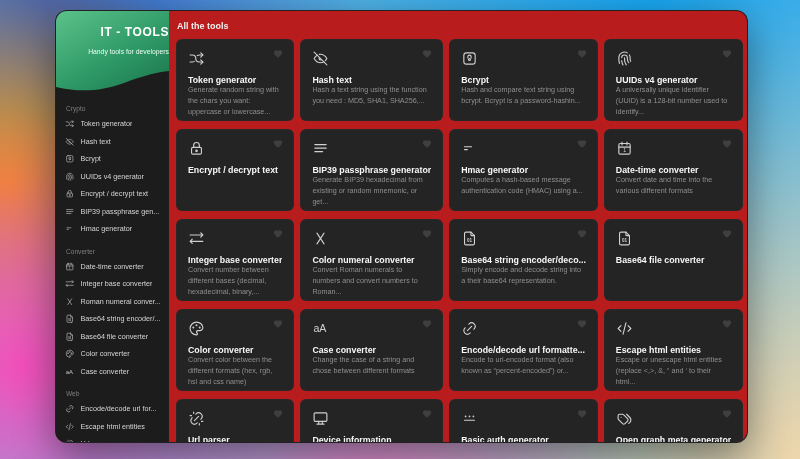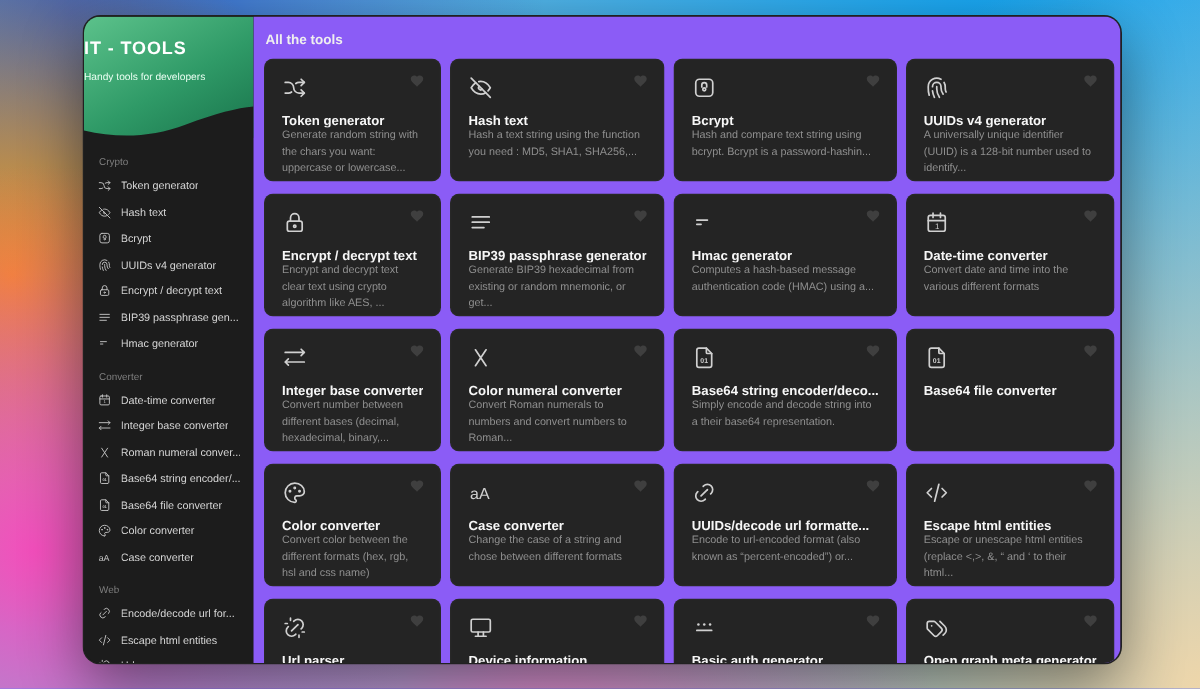--- a/index.html
+++ b/index.html
@@ -19,32 +19,32 @@
     position:absolute; left:55px; top:10px; width:693px; height:433px;
     background:#161616; border-radius:12px; overflow:hidden; display:flex;
     box-shadow:0 14px 40px rgba(0,0,0,.45);
     border:1px solid rgba(255,255,255,.05);
   }
   
   .sidebar{ width:113px; flex-shrink:0; background:#1c1c1c; overflow:hidden; }
   .side-header{
     position:relative; height:80px;
     background:linear-gradient(150deg,#5cc28b 0%,#2f9a67 55%,#19744c 100%);
-    text-align:left; color:#fff;
+    text-align:right; color:#fff;
   }
   .side-header .app-title{ padding-top:14px; font-size:12px; font-weight:bold; letter-spacing:.6px; }
   .side-header .app-subtitle{ margin-top:9px; font-size:6.8px; color:#eafff2; }
   .wave{ position:absolute; bottom:-1px; left:0; width:100%; height:22px; display:block; }
   .side-nav{ padding:4px 9px 0 9px; }
   .section-label{ font-size:6.6px; color:#7e7e7e; margin:10px 0 3px 1px; }
   .side-item{ display:flex; align-items:center; gap:6px; height:17.5px; color:#d6d6d6; cursor:pointer; border-radius:4px; }
   .side-item svg{ width:9.5px; height:9.5px; flex-shrink:0; color:#c2c2c2; }
   .side-label{ font-size:7.2px; white-space:nowrap; overflow:hidden; }
   
-  .main{ flex:1; background:#8b5cf6; padding:6px 18px 0 7px; overflow:hidden; }
+  .main{ flex:1; background:#b91c1c; padding:6px 18px 0 7px; overflow:hidden; }
   .main-title{ font-size:9px; font-weight:bold; color:#efefef; margin:4px 0 8px 1px; }
   .grid{ display:grid; grid-template-columns:repeat(4,1fr); grid-auto-rows:82px; gap:8px 6px; }
   .card{
     position:relative; background:#242424; border-radius:6px; padding:10px 11px;
     cursor:pointer; border:1px solid rgba(255,255,255,.02);
   }
   .card .tool-icon{ width:17px; height:17px; color:#d0d0d0; display:block; }
   .card .fav{ position:absolute; top:9px; right:10px; width:10px; height:10px; color:#3f3f3f; }
   .card-title{
     margin-top:8px; font-size:8.8px; font-weight:bold; color:#f7f7f7;
@@ -261,21 +261,20 @@
         <div class="card">
           <svg viewBox="0 0 24 24" fill="none" stroke="currentColor" stroke-width="1.6" stroke-linecap="round" stroke-linejoin="round" class="tool-icon">
             <rect x="5" y="10.5" width="14" height="9.5" rx="2"></rect>
             <path d="M8 10.5V7.5a4 4 0 0 1 8 0v3"></path>
             <circle cx="12" cy="15.3" r="1.1"></circle>
           </svg>
     <svg class="fav" viewBox="0 0 24 24">
       <path d="M12 21l-1.45-1.32C5.4 15.36 2 12.28 2 8.5 2 5.42 4.42 3 7.5 3c1.74 0 3.41.81 4.5 2.09C13.09 3.81 14.76 3 16.5 3 19.58 3 22 5.42 22 8.5c0 3.78-3.4 6.86-8.55 11.18L12 21z" fill="currentColor"></path>
     </svg>
     <div class="card-title">Encrypt / decrypt text</div>
-    <div class="card-desc">Encrypt and decrypt text clear text using crypto algorithm like AES, ...</div>
   </div>
         <div class="card">
           <svg viewBox="0 0 24 24" fill="none" stroke="currentColor" stroke-width="1.6" stroke-linecap="round" stroke-linejoin="round" class="tool-icon">
             <path d="M4 6.5h16M4 11.5h16M4 16.5h11"></path>
           </svg>
     <svg class="fav" viewBox="0 0 24 24">
       <path d="M12 21l-1.45-1.32C5.4 15.36 2 12.28 2 8.5 2 5.42 4.42 3 7.5 3c1.74 0 3.41.81 4.5 2.09C13.09 3.81 14.76 3 16.5 3 19.58 3 22 5.42 22 8.5c0 3.78-3.4 6.86-8.55 11.18L12 21z" fill="currentColor"></path>
     </svg>
     <div class="card-title">BIP39 passphrase generator</div>
     <div class="card-desc">Generate BIP39 hexadecimal from existing or random mnemonic, or get...</div>
@@ -371,21 +370,21 @@
   </div>
         <div class="card">
           <svg viewBox="0 0 24 24" fill="none" stroke="currentColor" stroke-width="1.6" stroke-linecap="round" stroke-linejoin="round" class="tool-icon">
             <path d="M9 15l6-6"></path>
             <path d="M11 6l.46-.54a5 5 0 0 1 7.07 7.07l-.53.47"></path>
             <path d="M13 18l-.4.53a5.07 5.07 0 0 1-7.13 0a4.97 4.97 0 0 1 0-7.07l.53-.46"></path>
           </svg>
     <svg class="fav" viewBox="0 0 24 24">
       <path d="M12 21l-1.45-1.32C5.4 15.36 2 12.28 2 8.5 2 5.42 4.42 3 7.5 3c1.74 0 3.41.81 4.5 2.09C13.09 3.81 14.76 3 16.5 3 19.58 3 22 5.42 22 8.5c0 3.78-3.4 6.86-8.55 11.18L12 21z" fill="currentColor"></path>
     </svg>
-    <div class="card-title">UUIDs/decode url formatte...</div>
+    <div class="card-title">Encode/decode url formatte...</div>
     <div class="card-desc">Encode to url-encoded format (also known as “percent-encoded”) or...</div>
   </div>
         <div class="card">
           <svg viewBox="0 0 24 24" fill="none" stroke="currentColor" stroke-width="1.6" stroke-linecap="round" stroke-linejoin="round" class="tool-icon">
             <path d="M7 8l-4 4l4 4"></path>
             <path d="M17 8l4 4l-4 4"></path>
             <path d="M14 4l-4 16"></path>
           </svg>
     <svg class="fav" viewBox="0 0 24 24">
       <path d="M12 21l-1.45-1.32C5.4 15.36 2 12.28 2 8.5 2 5.42 4.42 3 7.5 3c1.74 0 3.41.81 4.5 2.09C13.09 3.81 14.76 3 16.5 3 19.58 3 22 5.42 22 8.5c0 3.78-3.4 6.86-8.55 11.18L12 21z" fill="currentColor"></path>

